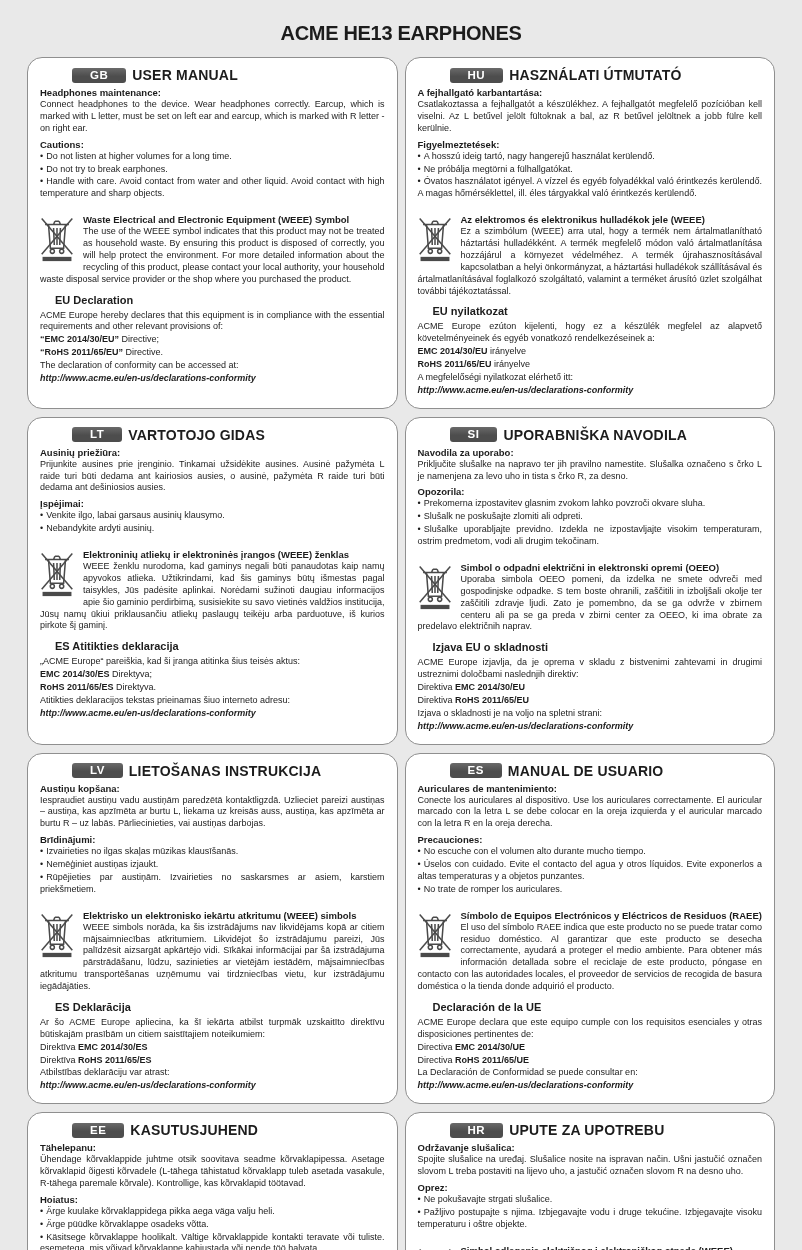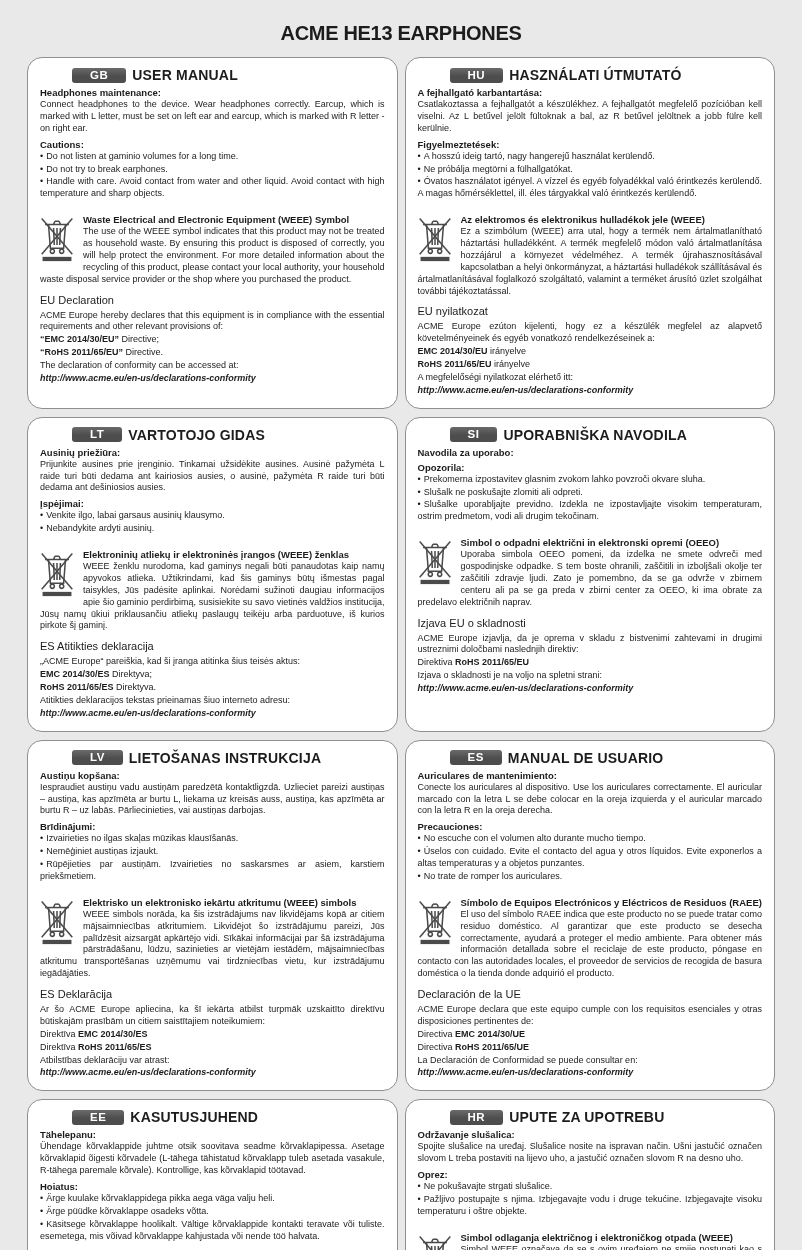--- a/index.html
+++ b/index.html
@@ -69,22 +69,22 @@
   .weee-icon{
     float:left;
     width:34px;height:48px;
     margin:1px 9px 1px 0;
   }
   .weee-icon svg{width:100%;height:100%;}
   .weee-heading{
     font-size:9.5px;font-weight:bold;margin:0 0 1px;
   }
   .decl-heading{
-    font-size:11px;font-weight:normal;
-    margin:7px 0 4px;clear:both;
+    font-size:11px;font-weight:bold;
+    margin:7px 15px 4px;clear:both;
   }
   .directive-line b{font-weight:bold;}
   .url-line{
     font-weight:bold;font-style:italic;
     margin-top:1px;
   }
 </style>
 </head>
 <body>
 
@@ -94,21 +94,21 @@
   <section class="card">
     <header class="card-header">
       <span class="lang-badge">GB</span>
       <h2 class="card-title">USER MANUAL</h2>
     </header>
 
     <h3 class="sub-heading">Headphones maintenance:</h3>
     <p class="body-text">Connect headphones to the device. Wear headphones correctly. Earcup, which is marked with L letter, must be set on left ear and earcup, which is marked with R letter - on right ear.</p>
 
     <h3 class="sub-heading">Cautions:</h3>
-    <p class="bullet"><span class="dot">•</span><span>Do not listen at gaminio volumes for a long time.</span></p>
+    <p class="bullet"><span class="dot">•</span><span>Do not listen at higher volumes for a long time.</span></p>
     <p class="bullet"><span class="dot">•</span><span>Do not try to break earphones.</span></p>
     <p class="bullet"><span class="dot">•</span><span>Handle with care. Avoid contact from water and other liquid. Avoid contact with high temperature and sharp objects.</span></p>
 
     <div class="weee-block">
       <span class="weee-icon">
         <svg viewBox="0 0 40 54" fill="none" stroke="#4a4a4a" stroke-width="1.8" xmlns="http://www.w3.org/2000/svg">
           <line x1="6" y1="10" x2="34" y2="10"></line>
           <line x1="16" y1="10" x2="17.5" y2="6"></line>
           <line x1="24" y1="10" x2="22.5" y2="6"></line>
           <line x1="17.5" y1="6" x2="22.5" y2="6"></line>
@@ -222,20 +222,21 @@
     <p class="url-line">http://www.acme.eu/en-us/declarations-conformity</p>
   </section>
 
   <section class="card">
     <header class="card-header">
       <span class="lang-badge">SI</span>
       <h2 class="card-title">UPORABNIŠKA NAVODILA</h2>
     </header>
 
     <h3 class="sub-heading">Navodila za uporabo:</h3>
+    <p class="body-text">Priključite slušalke na napravo ter jih pravilno namestite. Slušalka označeno s črko L je namenjena za levo uho in tista s črko R, za desno.</p>
 
     <h3 class="sub-heading">Opozorila:</h3>
     <p class="bullet"><span class="dot">•</span><span>Prekomerna izpostavitev glasnim zvokom lahko povzroči okvare sluha.</span></p>
     <p class="bullet"><span class="dot">•</span><span>Slušalk ne poskušajte zlomiti ali odpreti.</span></p>
     <p class="bullet"><span class="dot">•</span><span>Slušalke uporabljajte previdno. Izdekla ne izpostavljajte visokim temperaturam, ostrim predmetom, vodi ali drugim tekočinam.</span></p>
 
     <div class="weee-block">
       <span class="weee-icon">
         <svg viewBox="0 0 40 54" fill="none" stroke="#4a4a4a" stroke-width="1.8" xmlns="http://www.w3.org/2000/svg">
           <line x1="6" y1="10" x2="34" y2="10"></line>
@@ -252,20 +253,21 @@
           <line x1="38" y1="3" x2="2" y2="45"></line>
           <rect x="3" y="48" width="34" height="5" fill="#4a4a4a" stroke="none"></rect>
         </svg>
       </span>
       <h3 class="weee-heading">Simbol o odpadni električni in elektronski opremi (OEEO)</h3>
       <p class="body-text">Uporaba simbola OEEO pomeni, da izdelka ne smete odvreči med gospodinjske odpadke. S tem boste ohranili, zaščitili in izboljšali okolje ter zaščitili zdravje ljudi. Zato je pomembno, da se ga odvrže v zbirnem centeru ali pa se ga preda v zbirni center za OEEO, ki ima obrate za predelavo električnih naprav.</p>
     </div>
 
     <h3 class="decl-heading">Izjava EU o skladnosti</h3>
     <p class="body-text">ACME Europe izjavlja, da je oprema v skladu z bistvenimi zahtevami in drugimi ustreznimi določbami naslednjih direktiv:</p>
+    <p class="directive-line"><span>Direktiva </span><b>EMC 2014/30/EU</b><span></span></p>
     <p class="directive-line"><span>Direktiva </span><b>RoHS 2011/65/EU</b><span></span></p>
     <p class="body-text">Izjava o skladnosti je na voljo na spletni strani:</p>
     <p class="url-line">http://www.acme.eu/en-us/declarations-conformity</p>
   </section>
 
   <section class="card">
     <header class="card-header">
       <span class="lang-badge">LV</span>
       <h2 class="card-title">LIETOŠANAS INSTRUKCIJA</h2>
     </header>

